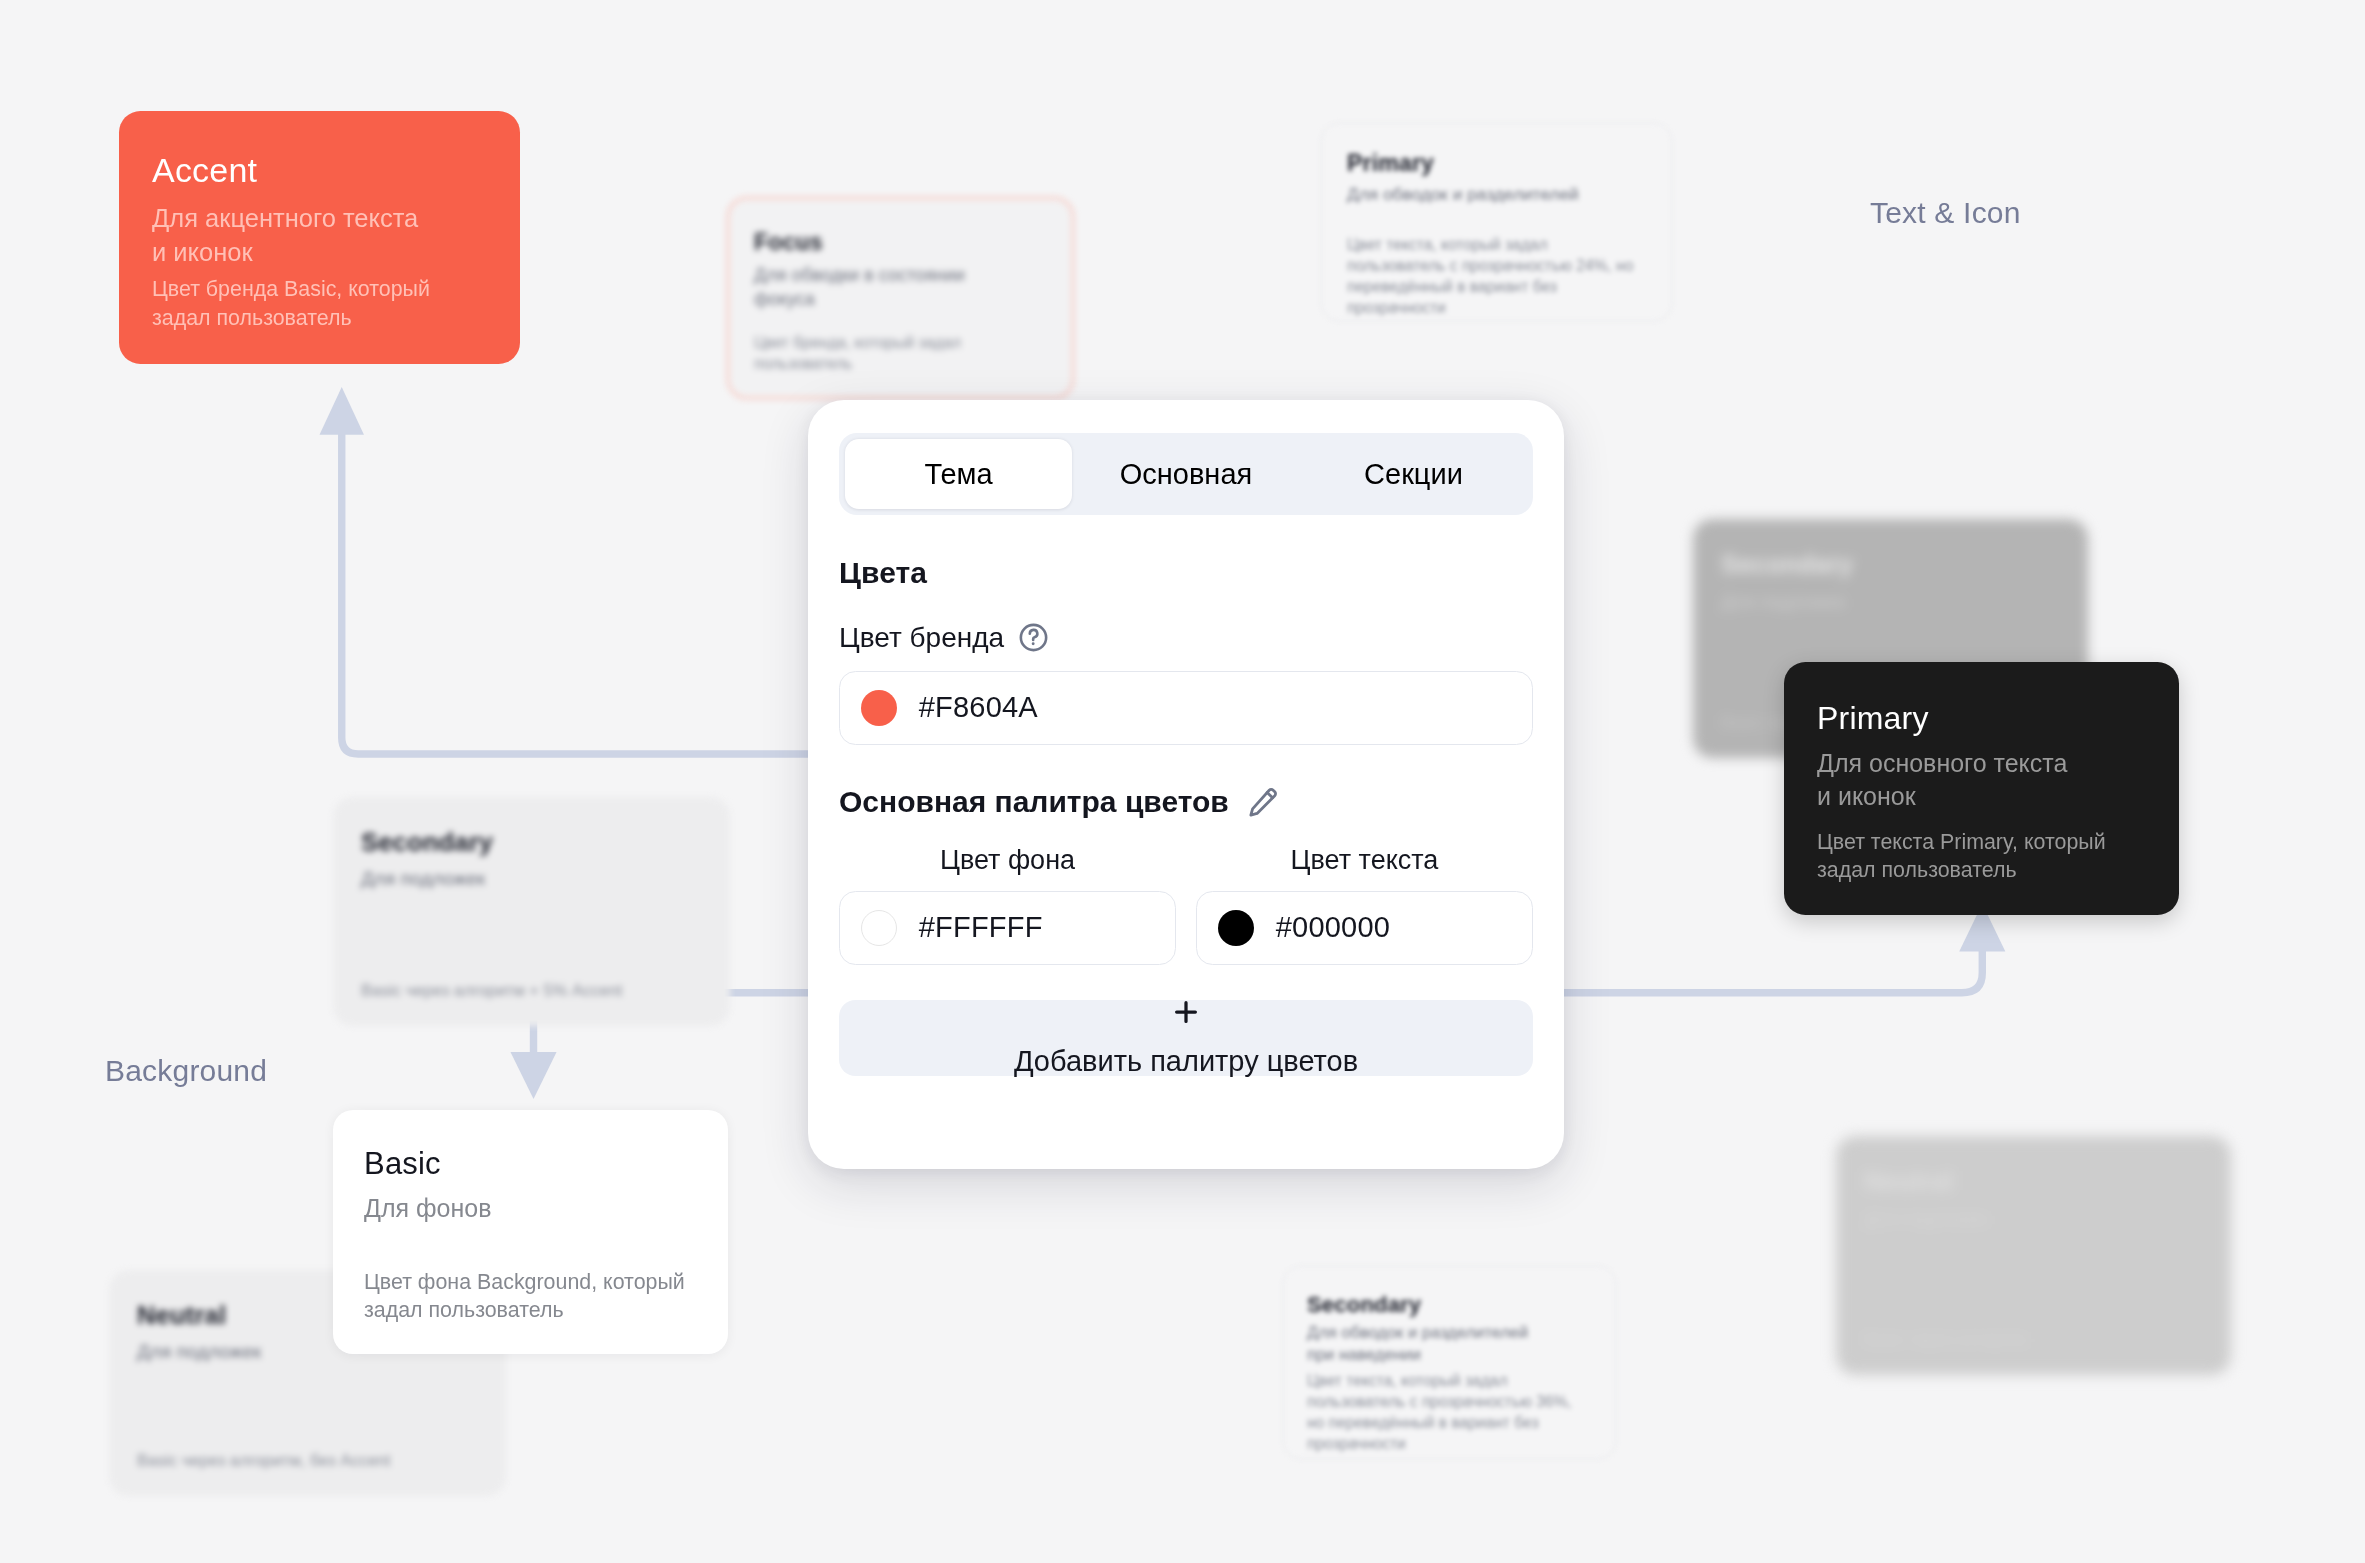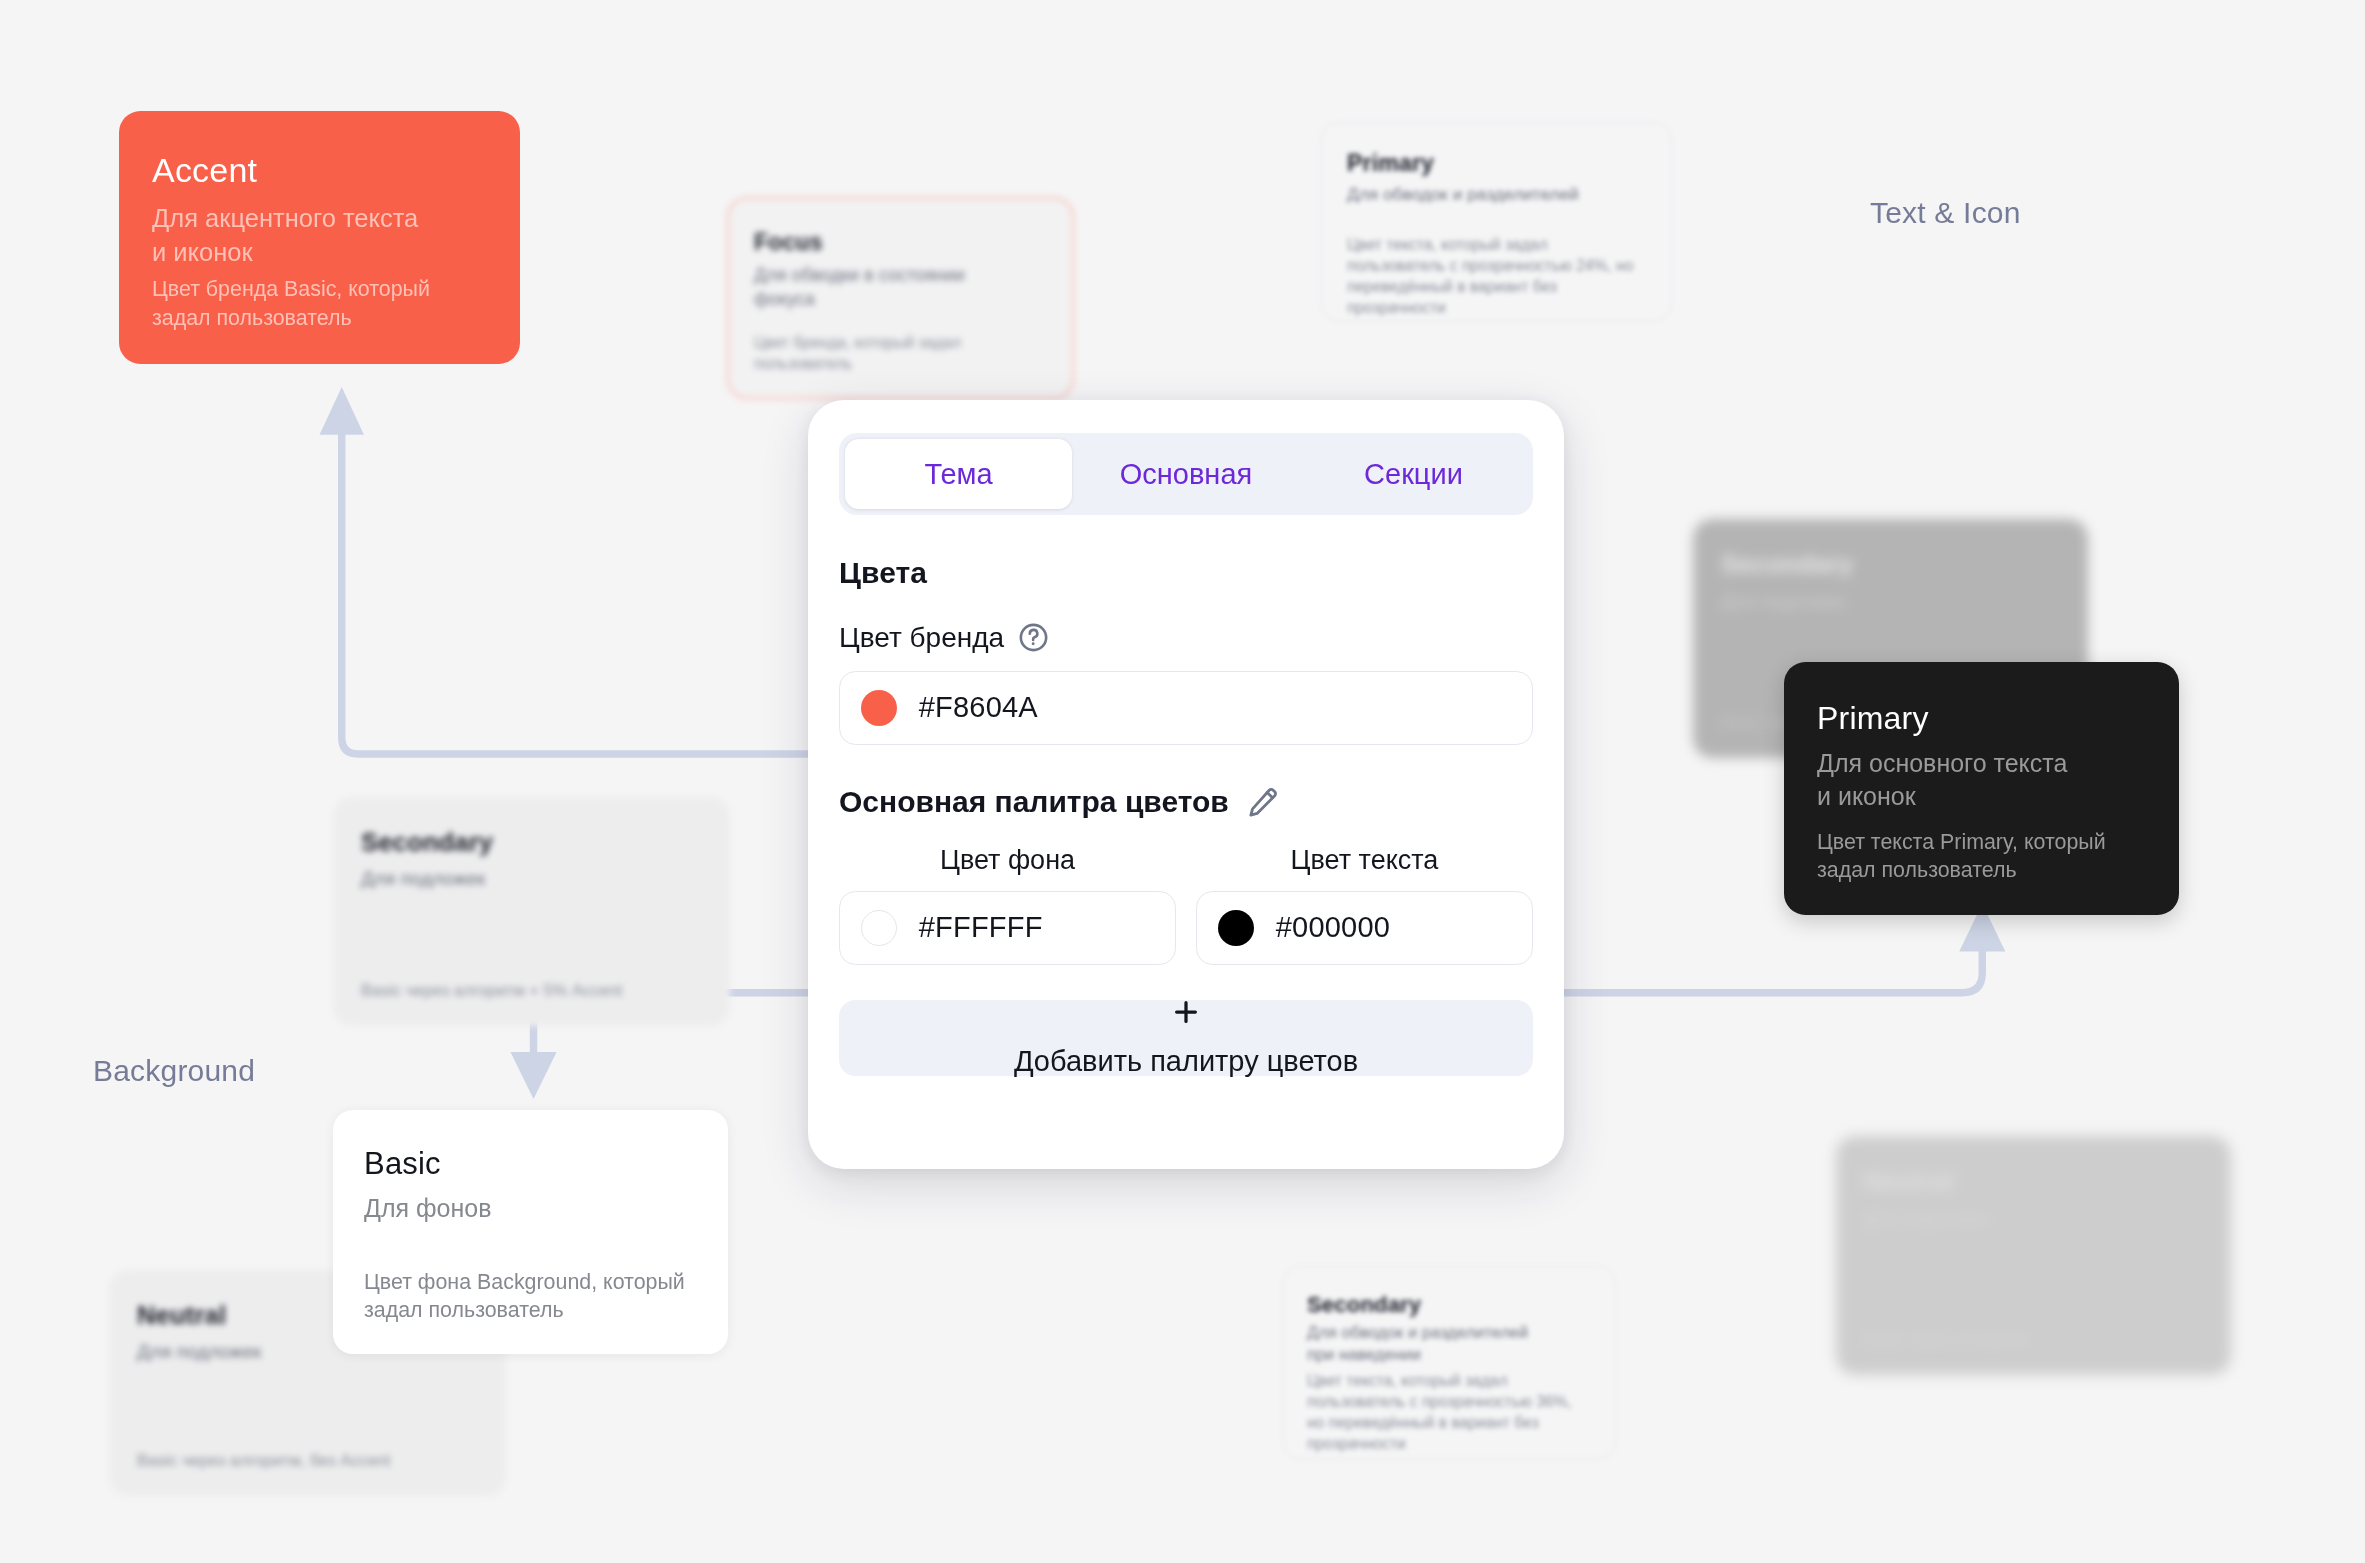--- a/index.html
+++ b/index.html
@@ -93,38 +93,38 @@
 
   .card-gray-bottom { left: 1836px; top: 1136px; width: 395px; height: 239px;
                 background: #cdcdcd; border-radius: 20px; padding: 31px 28px 25px; filter: blur(6.6px); }
   .card-gray-bottom .c-title { color: #e0e0e0; font-size: 25.5px; font-weight: 700; margin-bottom: 10px; }
   .card-gray-bottom .c-sub   { color: #d8d8d8; font-size: 19px; }
   .card-gray-bottom .c-note  { color: #d8d8d8; font-size: 16.5px; }
 
   
   .section-label { position: absolute; font-size: 30px; color: #767c97; font-weight: 400; letter-spacing: 0.2px; }
   #lbl-text-icon { left: 1870px; top: 196px; }
-  #lbl-background { left: 93px; top: 1054px; }
+  #lbl-background { left: 105px; top: 1054px; }
 
   
   #connectors { position: absolute; left: 0; top: 0; width: 2366px; height: 1564px; pointer-events: none; }
 
   
   #modal {
     position: absolute; left: 808px; top: 400px; width: 756px; height: 769px;
     background: #ffffff; border-radius: 36px;
     box-shadow: 0 15px 49px rgba(26,30,54,.14), 0 3.3px 15px rgba(26,30,54,.07);
     padding: 33px 31px 35px;
   }
   .tabs {
     display: flex; background: #eef1f7; border-radius: 18px; padding: 5.8px; gap: 0; height: 82px;
   }
   .tab {
     flex: 1; display: flex; align-items: center; justify-content: center;
-    font-size: 29px; color: #6d28d9; border-radius: 14px; cursor: pointer;
+    font-size: 29px; color: #000000; border-radius: 14px; cursor: pointer;
   }
   .tab.active { background: #ffffff; box-shadow: 0 0.8px 3.3px rgba(20,24,40,.10); }
 
   .section-head { font-size: 30px; font-weight: 700; color: #14161f; margin-top: 41px; letter-spacing: 0.1px; }
   .field-label-row { display: flex; align-items: center; gap: 13px; margin-top: 31px; }
   .field-label { font-size: 28px; color: #14161f; }
 
   .help-icon { width: 33px; height: 33px; display: inline-block; cursor: pointer; }
   .pencil-icon { width: 35px; height: 35px; display: inline-block; cursor: pointer; }
 

